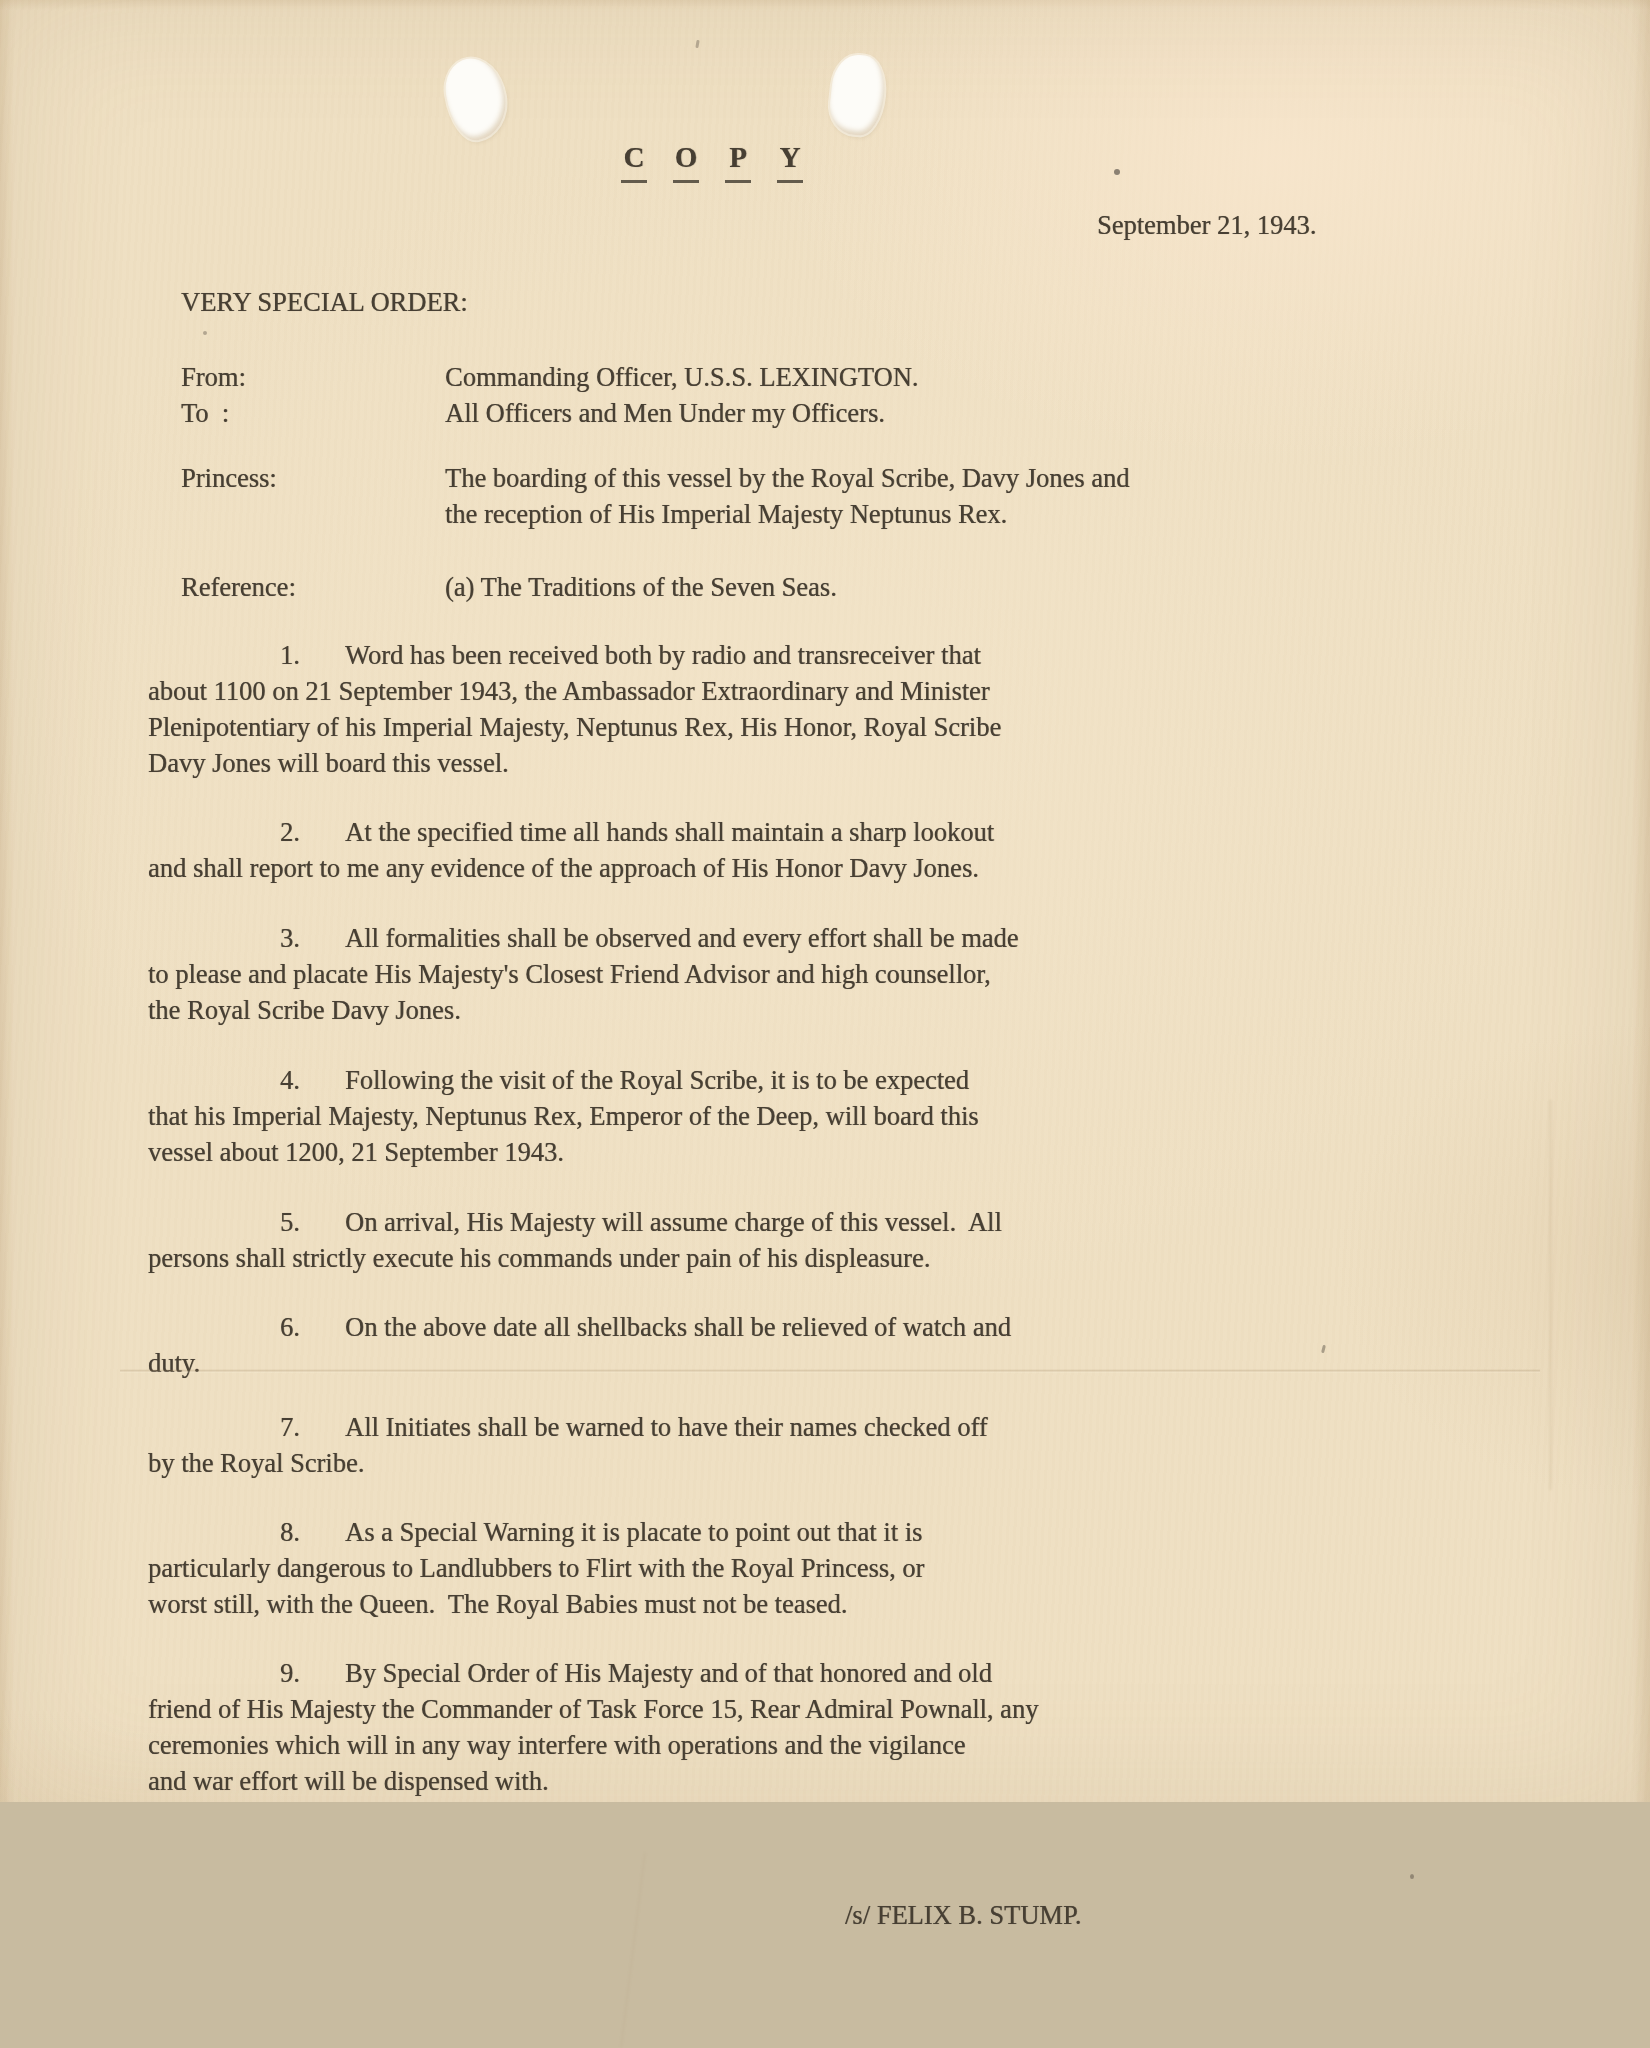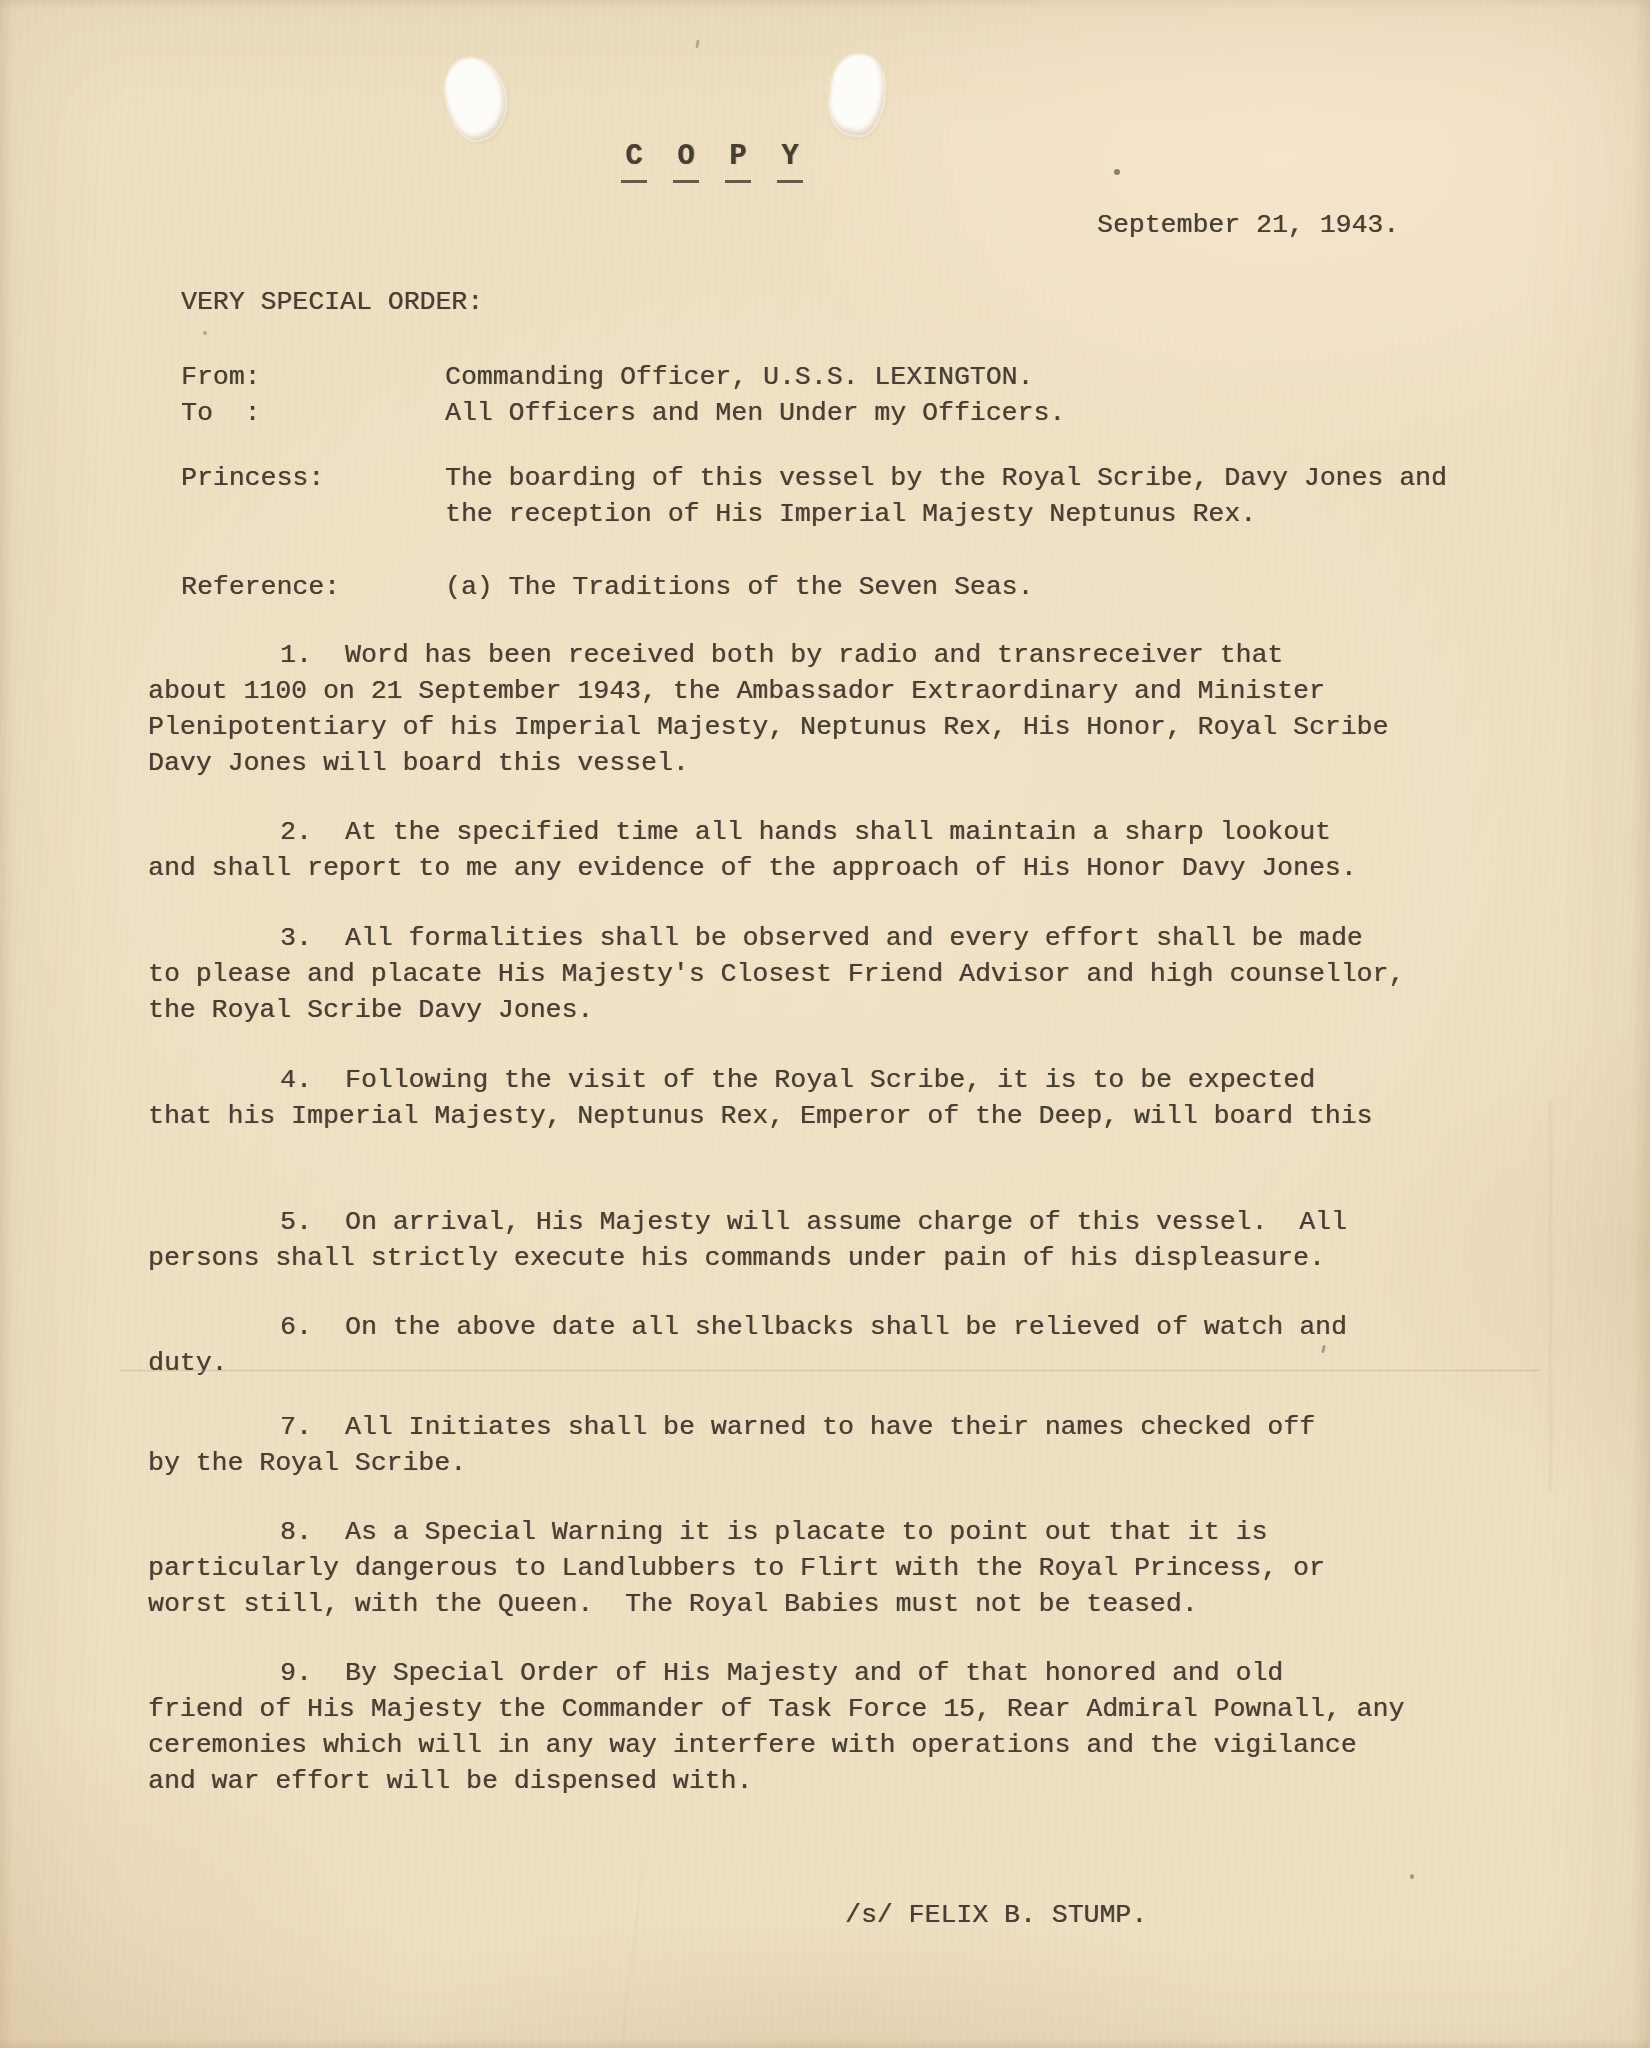--- a/index.html
+++ b/index.html
@@ -1,19 +1,19 @@
 <!DOCTYPE html>
 <html><head>
 <meta charset="utf-8">
 <style>
   html,body{margin:0;padding:0;background:#c8bba0;}
   body{width:1650px;height:2048px;overflow:hidden;}
   .page{
-    position:relative;width:1650px;height:2048px;
-    font-family:Liberation Mono, monospace;
+    position:relative;width:1650px;height:1802px;
+    font-family:Liberation Serif, serif;
     font-size:26.5px;line-height:36px;color:#473f33;
     background-color:#eedfc2;
     background-image:
       radial-gradient(ellipse 700px 420px at 1280px 160px, rgba(248,230,205,.85), rgba(248,230,205,0) 72%),
       radial-gradient(ellipse 1050px 780px at 48% 40%, rgba(245,231,205,.5), rgba(245,231,205,0) 78%),
       radial-gradient(ellipse 520px 400px at 30px 2010px, rgba(200,172,130,.22), rgba(200,172,130,0) 75%),
       radial-gradient(ellipse 420px 320px at 1650px 1260px, rgba(205,178,138,.20), rgba(205,178,138,0) 75%),
       radial-gradient(ellipse 600px 200px at 50% 2048px, rgba(205,180,140,.18), rgba(205,180,140,0) 75%),
       repeating-linear-gradient(93deg, rgba(221,201,166,.05) 0 3px, rgba(252,240,216,.05) 3px 7px),
       linear-gradient(90deg, rgba(190,162,120,.26) 0px, rgba(190,162,120,0) 14px, rgba(190,162,120,0) 1632px, rgba(190,162,120,.3) 1650px),
@@ -104,20 +104,21 @@
         <div class="line">and shall report to me any evidence of the approach of His Honor Davy Jones.</div>
       </div>
       <div class="para" style="top: 920px;">
         <div class="line"><span class="pnum">3.</span><span>All formalities shall be observed and every effort shall be made</span></div>
         <div class="line">to please and placate His Majesty's Closest Friend Advisor and high counsellor,</div>
         <div class="line">the Royal Scribe Davy Jones.</div>
       </div>
       <div class="para" style="top: 1062px;">
         <div class="line"><span class="pnum">4.</span><span>Following the visit of the Royal Scribe, it is to be expected</span></div>
         <div class="line">that his Imperial Majesty, Neptunus Rex, Emperor of the Deep, will board this</div>
+        <div class="line">vessel about 1200, 21 September 1943.</div>
       </div>
       <div class="para" style="top: 1204px;">
         <div class="line"><span class="pnum">5.</span><span>On arrival, His Majesty will assume charge of this vessel.  All</span></div>
         <div class="line">persons shall strictly execute his commands under pain of his displeasure.</div>
       </div>
       <div class="para" style="top: 1309px;">
         <div class="line"><span class="pnum">6.</span><span>On the above date all shellbacks shall be relieved of watch and</span></div>
         <div class="line">duty.</div>
       </div>
       <div class="para" style="top: 1409px;">

